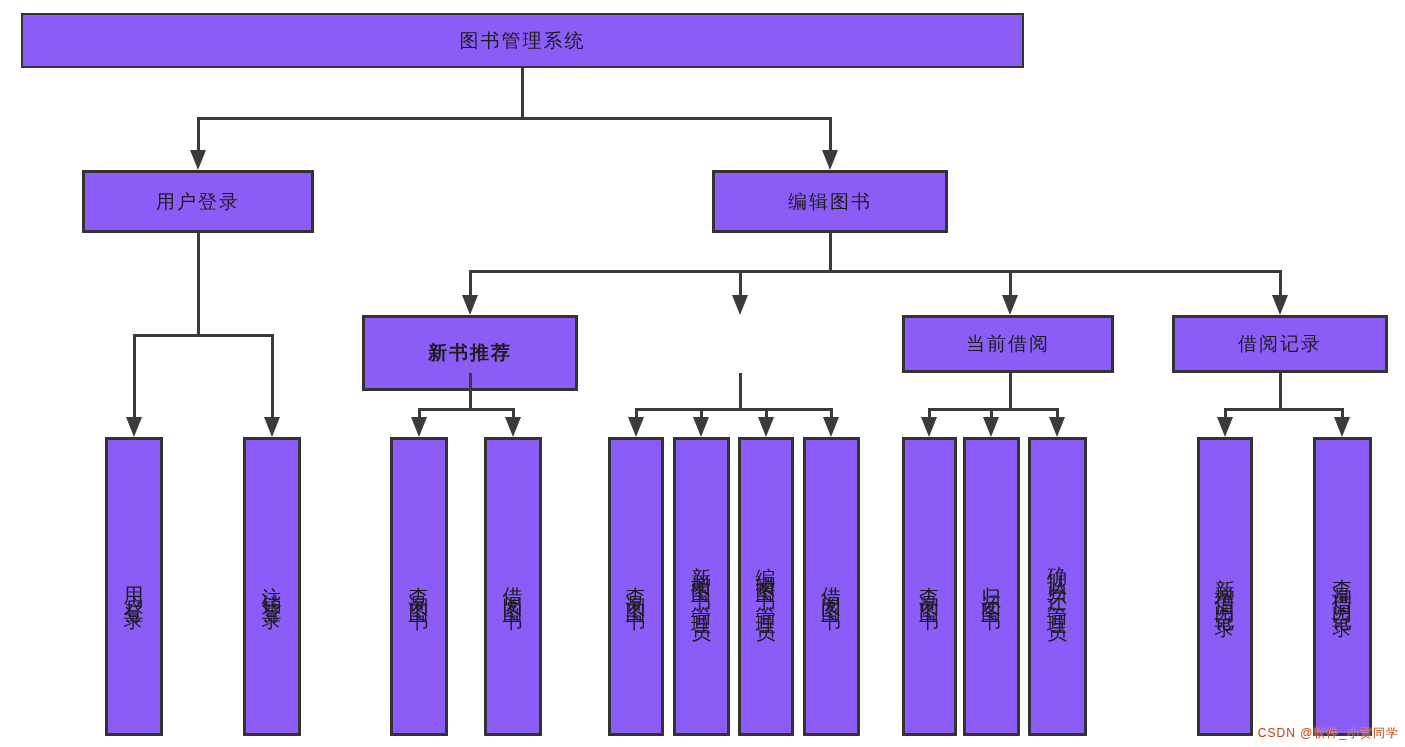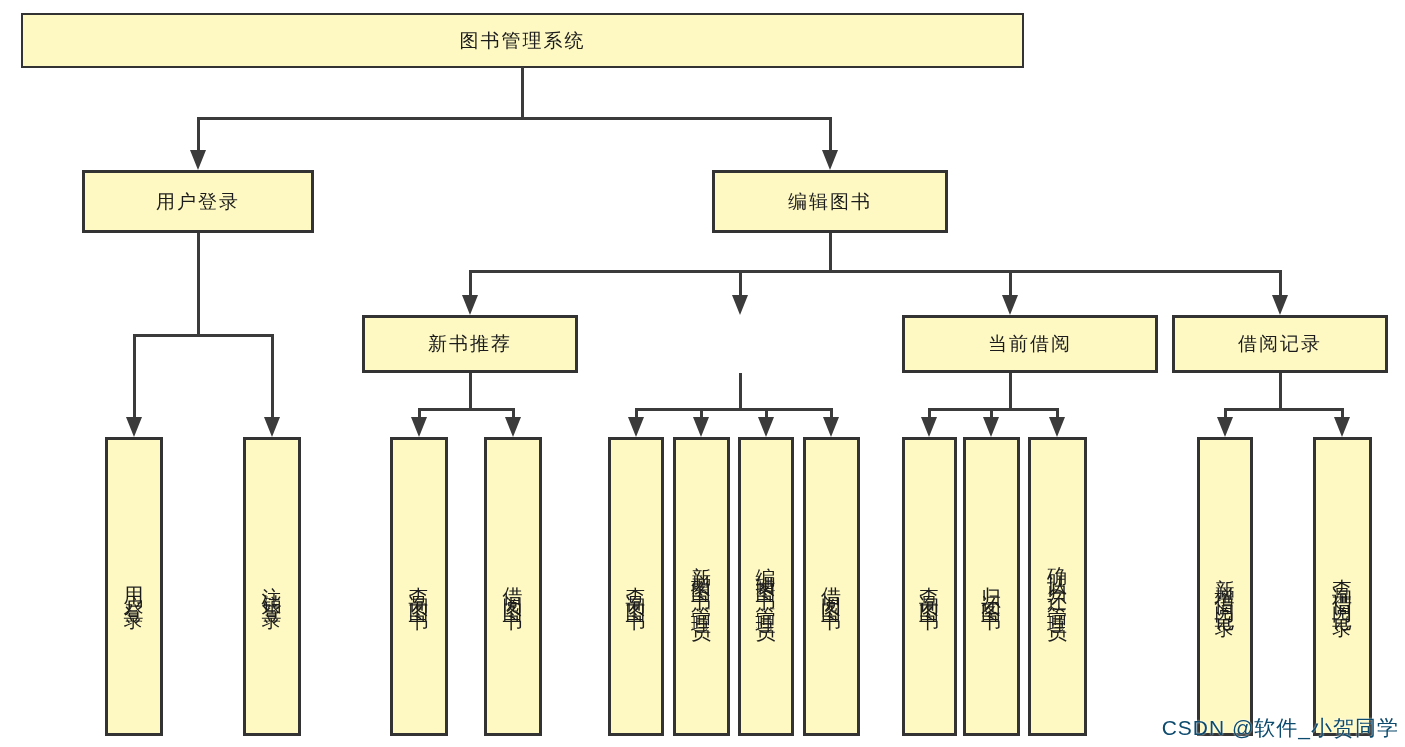--- a/index.html
+++ b/index.html
@@ -11,21 +11,21 @@
     position:relative;
     width:1405px;
     height:747px;
     background:#ffffff;
     overflow:hidden;
   }
   .box{
     position:absolute;
     box-sizing:border-box;
     border:3px solid #333333;
-    background:#fef9c3;
+    background:#8b5cf6;
     display:flex;
     align-items:center;
     justify-content:center;
     color:#1c1c1c;
   }
   .root-box{border-width:2px;}
   .hlabel{
     font-size:19px;
     letter-spacing:2px;
     white-space:nowrap;
@@ -43,22 +43,22 @@
   .arr{
     position:absolute;width:0;height:0;
     border-left:8px solid transparent;
     border-right:8px solid transparent;
     border-top:20px solid #3b3b3b;
   }
   .watermark{
     position:absolute;
     right:6px;
     bottom:5px;
-    font-size:21px;
-    color:#0c4a6e;
+    font-size:12px;
+    color:#c2410c;
     text-shadow:0 0 2px #ffffff;
     letter-spacing:1px;
     white-space:nowrap;
     margin-top:36px;
   }
 </style>
 </head>
 <body>
 
 <div id="canvas">
@@ -92,24 +92,24 @@
   <div class="hl" style="left:469px;top:270px;width:812px;"></div>
   <div class="vl" style="left:469px;top:270px;height:28px;"></div>
   <div class="arr" style="left:462px;top:295px;"></div>
   <div class="vl" style="left:739px;top:270px;height:28px;"></div>
   <div class="arr" style="left:732px;top:295px;"></div>
   <div class="vl" style="left:1009px;top:270px;height:28px;"></div>
   <div class="arr" style="left:1002px;top:295px;"></div>
   <div class="vl" style="left:1279px;top:270px;height:28px;"></div>
   <div class="arr" style="left:1272px;top:295px;"></div>
 
-  <div class="box" style="left:362px;top:315px;width:216px;height:58px;">
+  <div class="box" style="left:362px;top:315px;width:216px;height:76px;font-weight:bold;">
     <span class="hlabel">新书推荐</span>
   </div>
-  <div class="box" style="left:902px;top:315px;width:256px;height:58px;">
+  <div class="box" style="left:902px;top:315px;width:212px;height:58px;">
     <span class="hlabel">当前借阅</span>
   </div>
   <div class="box" style="left:1172px;top:315px;width:216px;height:58px;">
     <span class="hlabel">借阅记录</span>
   </div>
 
   <div class="vl" style="left:469px;top:373px;height:37px;"></div>
   <div class="hl" style="left:418px;top:408px;width:97px;"></div>
   <div class="vl" style="left:739px;top:373px;height:37px;"></div>
   <div class="hl" style="left:635px;top:408px;width:197px;"></div>

